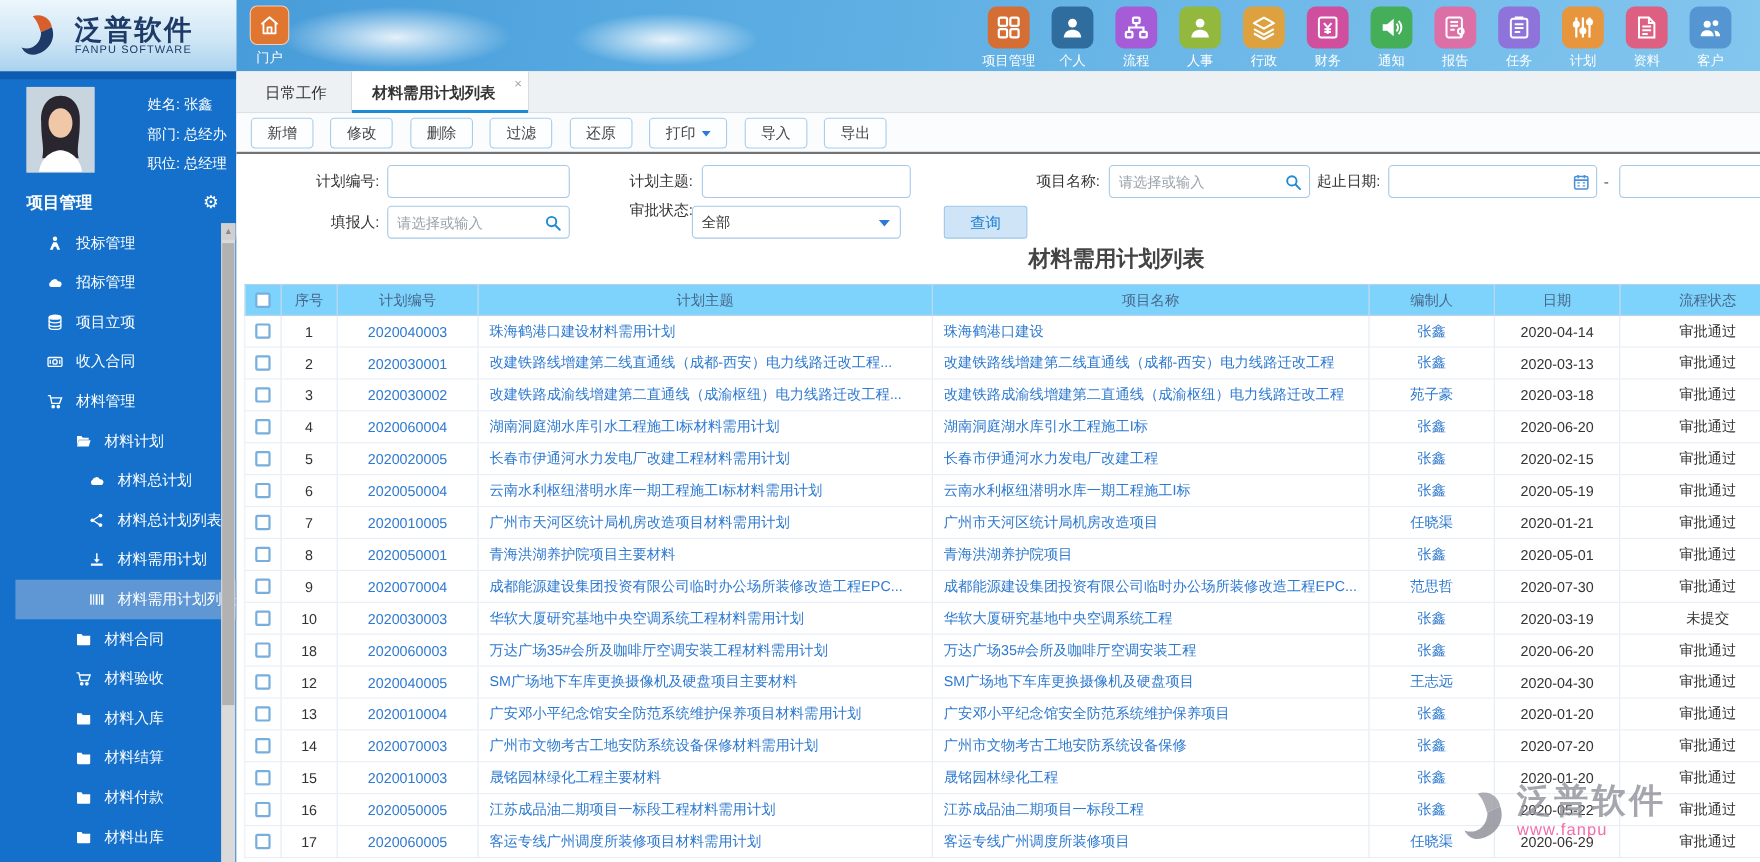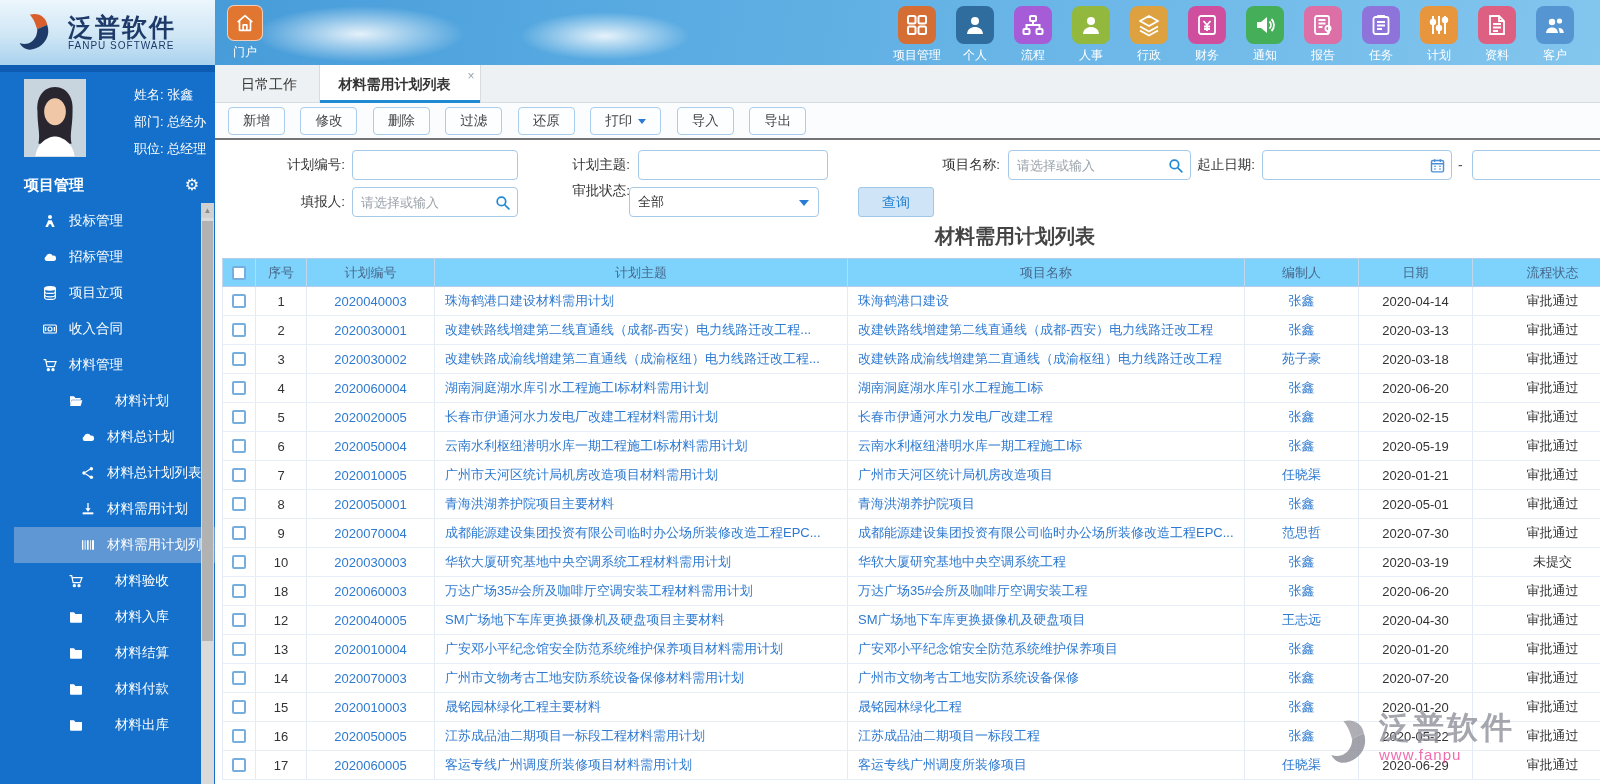--- a/index.html
+++ b/index.html
@@ -35,21 +35,21 @@
   .user-panel { position:absolute; left:0; top:12px; width:215px; height:90px; }
   .avatar { position:absolute; left:24px; top:2px; width:62px; height:78px; background:#c9d5df; overflow:hidden; }
   .avatar svg { width:100%; height:100%; display:block; }
   .user-lines { position:absolute; left:96px; top:4px; font-size:13px; line-height:27px; white-space:nowrap;margin-left:38px; }
   .side-header { position:absolute; left:0; top:102px; width:215px; height:36px; line-height:36px; }
   .side-header .hd { margin-left:24px; font-size:15px; font-weight:bold; }
   .gear { position:absolute; right:16px; top:0; font-size:16px; cursor:pointer; }
   .menu { position:absolute; left:0; top:138px; width:211px;margin-left:14px; }
   .mi { height:36px; display:flex; align-items:center; position:relative; font-size:13.5px; cursor:pointer; white-space:nowrap; }
   .mi .icn { width:16px; height:16px; margin-right:11px; color:#fff; flex:0 0 16px; }
-  .mi.lv1 { padding-left:28px; } .mi.lv2 { padding-left:54px;gap:20px; } .mi.lv3 { padding-left:66px; }
+  .mi.lv1 { padding-left:28px; } .mi.lv2 { padding-left:54px; } .mi.lv3 { padding-left:66px; }
   .mi.sel { background:#5e97d3; }
   .arr-r { position:absolute; right:17px; top:13px; width:0; height:0;
     border-left:6px solid #fff; border-top:5px solid transparent; border-bottom:5px solid transparent; }
   .arr-d { position:absolute; right:14px; top:16px; width:0; height:0;
     border-top:6px solid #fff; border-left:5px solid transparent; border-right:5px solid transparent; }
   .side-scroll { position:absolute; right:1px; top:138px; width:13px; height:581px; background:#dadada; }
   .side-scroll .up { width:13px; height:15px; background:#d0d0d0; color:#8a8a8a; font-size:8px; text-align:center; line-height:15px; }
   .side-scroll .thumb { position:absolute; left:1px; top:18px; width:11px; height:420px; background:#b2b2b2; }
 
   
@@ -398,20 +398,29 @@
         </span>
         <span>材料需用计划</span>
       </div>
       <div class="mi lv3 sel">
         <span class="icn" style="width: 16px; height: 16px;">
           <svg viewBox="0 0 24 24" fill="currentColor">
             <path d="M3 5h2v14H3zM7 5h1.4v14H7zM10.5 5h2.5v14h-2.5zM15 5h1.2v14H15zM18 5h3v14h-3z"></path>
           </svg>
         </span>
         <span>材料需用计划列表</span>
+      </div>
+      <div class="mi lv2">
+        <span class="icn" style="width: 16px; height: 16px;">
+          <svg viewBox="0 0 24 24" fill="currentColor">
+            <path d="M3 5h6l2 2.5h10V19a1.5 1.5 0 01-1.5 1.5h-15A1.5 1.5 0 013 19z"></path>
+          </svg>
+        </span>
+        <span>材料合同</span>
+        <span class="arr-r"></span>
       </div>
       <div class="mi lv2">
         <span class="icn" style="width: 16px; height: 16px;">
           <svg viewBox="0 0 24 24" fill="none" stroke="currentColor" stroke-width="1.8" stroke-linecap="round">
             <path d="M3 4h2.5l2.2 10.5h10.5L21 7H6"></path>
             <circle cx="9.5" cy="19" r="1.6" fill="currentColor"></circle>
             <circle cx="16.5" cy="19" r="1.6" fill="currentColor"></circle>
           </svg>
         </span>
         <span>材料验收</span>

